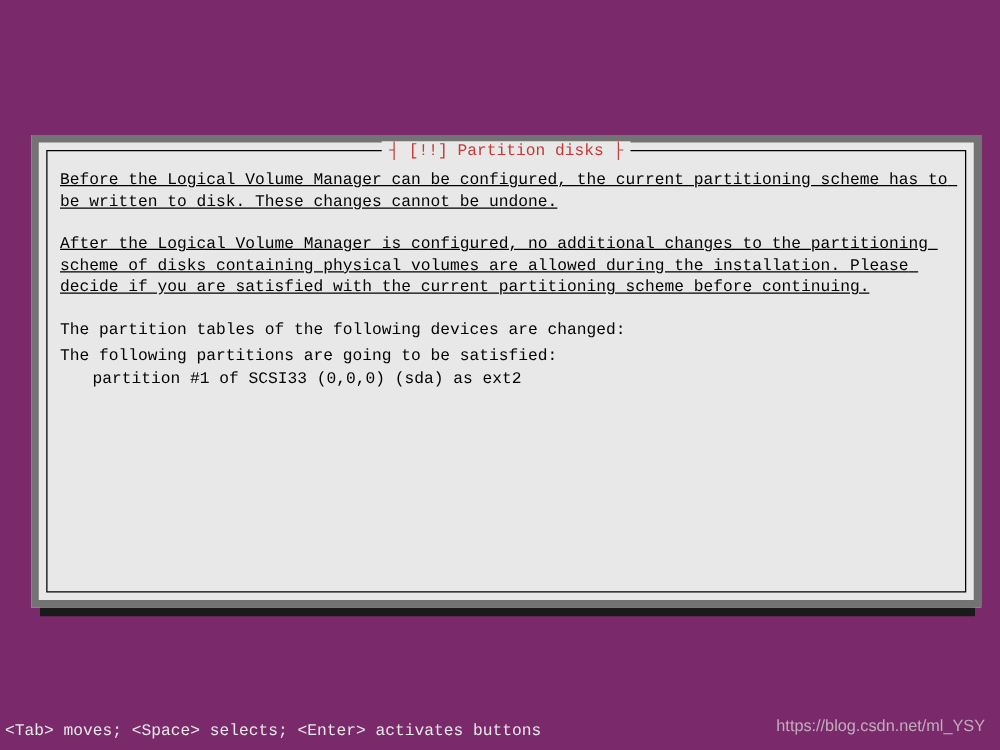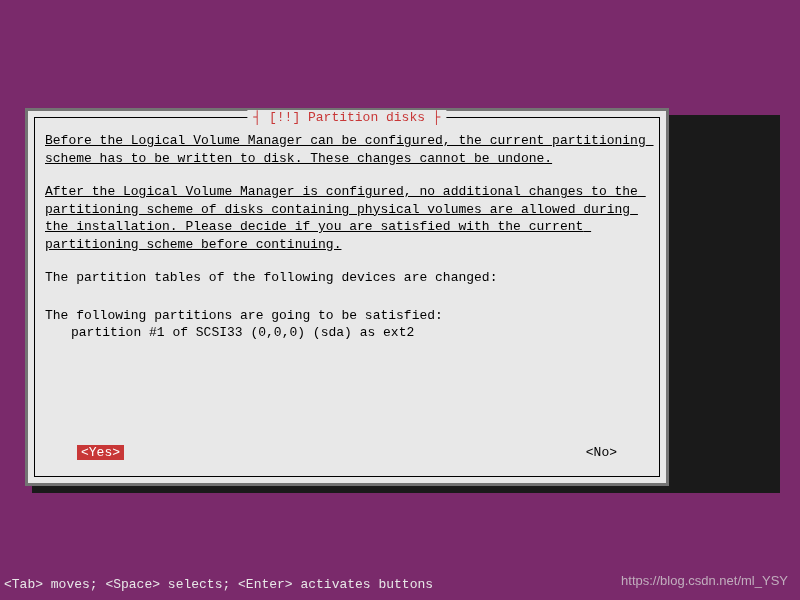--- a/index.html
+++ b/index.html
@@ -21,24 +21,24 @@
       top: 115px;
       left: 32px;
       width: 748px;
       height: 378px;
       background-color: #1a1a1a;
     }
     .dialog {
       position: absolute;
       top: 108px;
       left: 25px;
-      width: 644px;
+      width: 760px;
       height: 378px;
       background-color: #e8e8e8;
-      border: 3px solid #737373;
+      border: 6px solid #737373;
       padding-left: 41px;
     }
     .dialog-inner {
       position: absolute;
       top: 6px;
       left: 6px;
       right: 6px;
       bottom: 6px;
       border: 1px solid #000;
       padding: 14px 10px 10px 10px;
@@ -107,29 +107,25 @@
 <body>
 
 <div class="dialog-shadow"></div>
 
 <div class="dialog">
   <div class="dialog-inner">
     <div class="dialog-title">┤ [!!] Partition disks ├</div>
     <div class="dialog-content">
       <div class="para">Before the Logical Volume Manager can be configured, the current partitioning scheme has to be written to disk. These changes cannot be undone.</div>
       <div class="para">After the Logical Volume Manager is configured, no additional changes to the partitioning scheme of disks containing physical volumes are allowed during the installation. Please decide if you are satisfied with the current partitioning scheme before continuing.</div>
-      <div style="margin-bottom:20px;">
+      <div style="margin-bottom:4px;">
         <div>The partition tables of the following devices are changed:</div>
       </div>
       <div style="margin-bottom:16px;">
         <div>The following partitions are going to be satisfied:</div>
         <div class="indent">partition #1 of SCSI33 (0,0,0) (sda) as ext2</div>
       </div>
-    </div>
-    <div class="buttons">
-      <span class="btn-yes">&lt;Yes&gt;</span>
-      <span class="btn-no">&lt;No&gt;</span>
     </div>
   </div>
 </div>
 
 <div class="footer-hint">&lt;Tab&gt; moves; &lt;Space&gt; selects; &lt;Enter&gt; activates buttons</div>
 <div class="watermark">https://blog.csdn.net/ml_YSY</div>
 
 </body></html>

